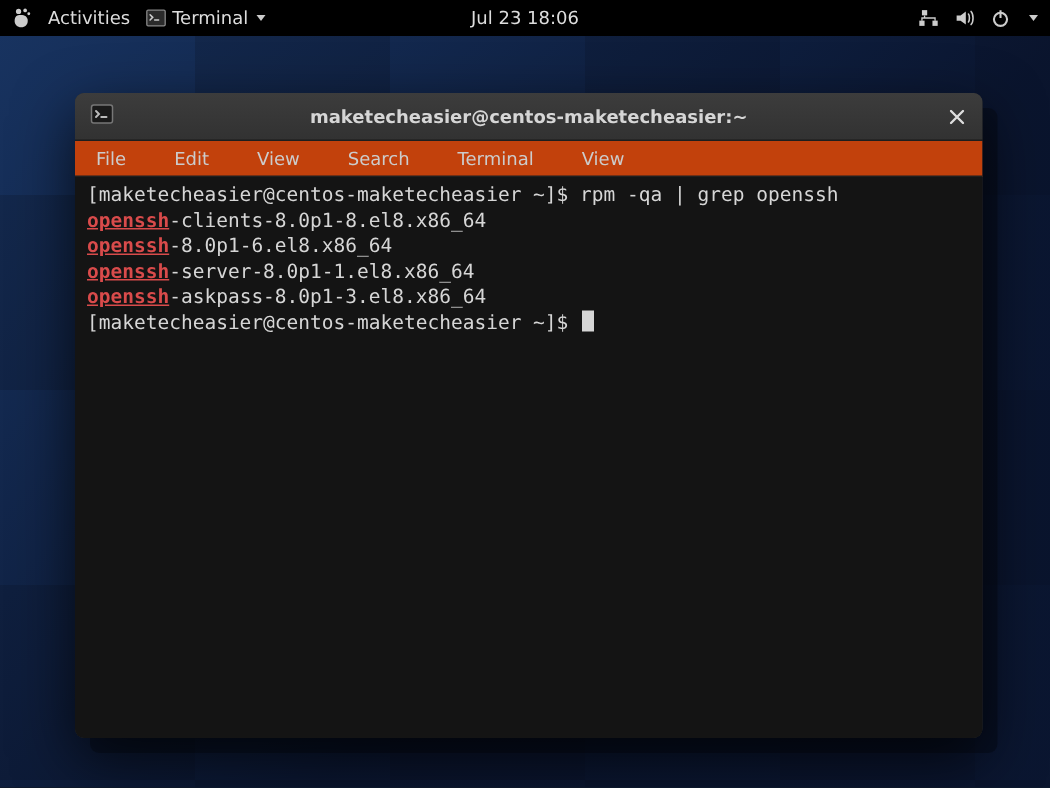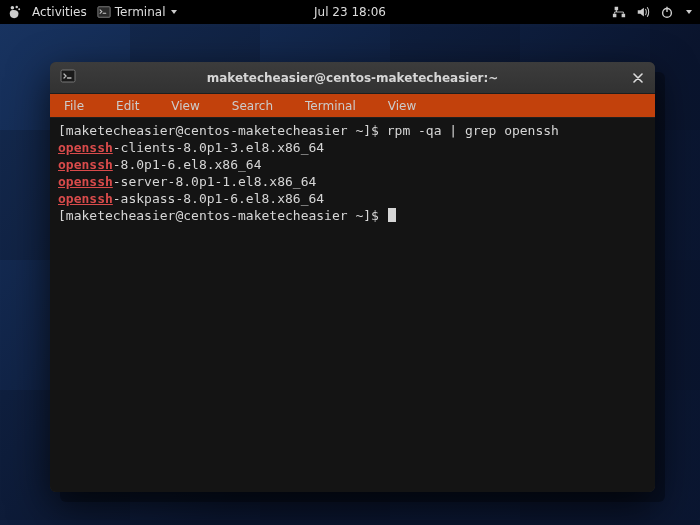--- a/index.html
+++ b/index.html
@@ -147,18 +147,18 @@
   <div class="menubar">
     <span>File</span>
     <span>Edit</span>
     <span>View</span>
     <span>Search</span>
     <span>Terminal</span>
     <span>View</span>
   </div>
 
   <div class="term"><span>[maketecheasier@centos-maketecheasier ~]$ </span><span>rpm -qa | grep openssh</span>
-<span class="hl">openssh</span><span>-clients-8.0p1-3.el8.x86_64</span>
+<span class="hl">openssh</span><span>-clients-8.0p1-8.el8.x86_64</span>
 <span class="hl">openssh</span><span>-8.0p1-6.el8.x86_64</span>
 <span class="hl">openssh</span><span>-server-8.0p1-1.el8.x86_64</span>
-<span class="hl">openssh</span><span>-askpass-8.0p1-6.el8.x86_64</span>
+<span class="hl">openssh</span><span>-askpass-8.0p1-3.el8.x86_64</span>
 <span>[maketecheasier@centos-maketecheasier ~]$ </span><span class="cursor"></span></div>
 </div>
 
 </body></html>

